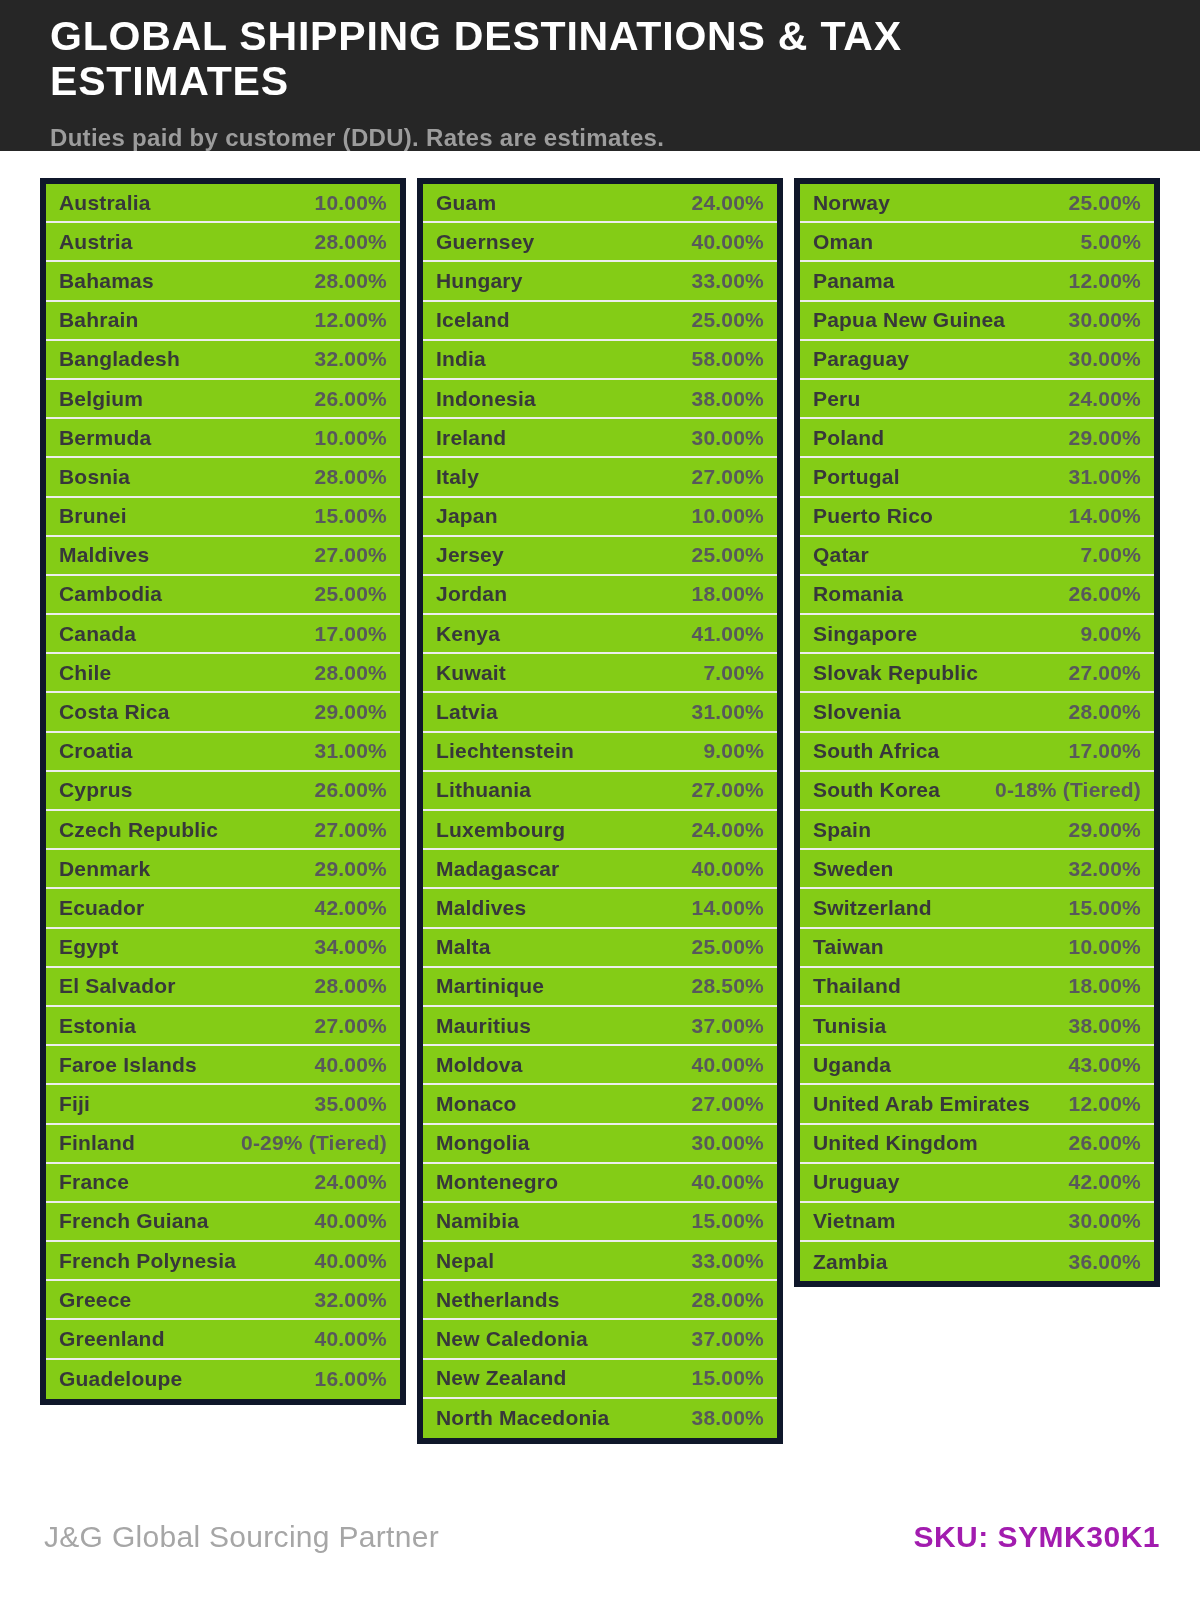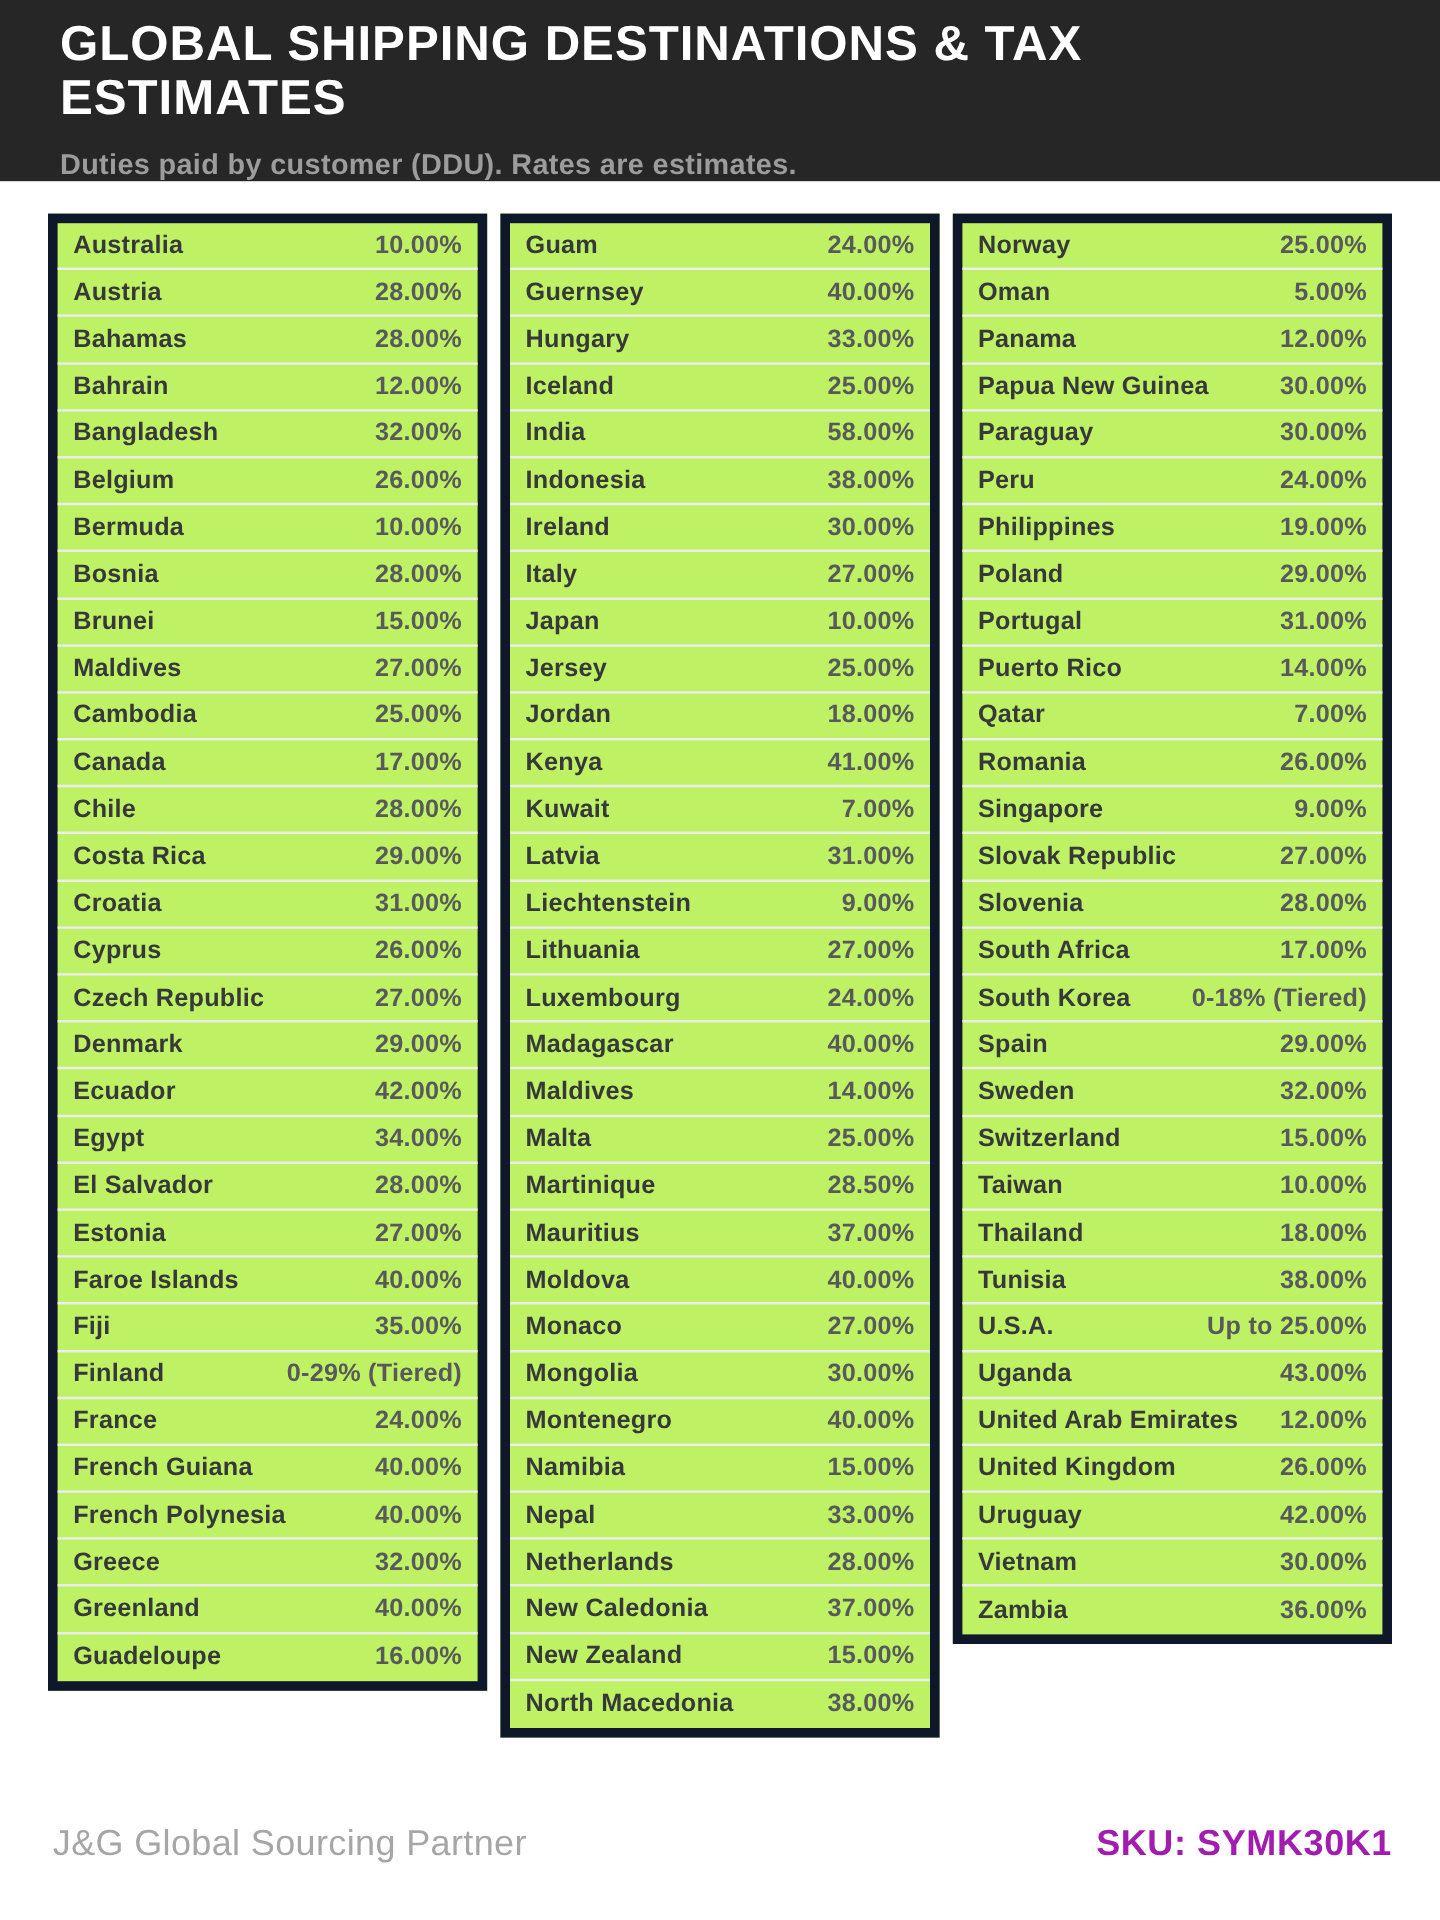--- a/index.html
+++ b/index.html
@@ -34,22 +34,22 @@
     margin-top: 20px;
   }
   .table-wrap {
     margin: 27px 40px 0 40px;
     display: grid;
     grid-template-columns: repeat(3, 1fr);
     gap: 11px;
     align-items: start;
   }
   .col {
-    border: 8px solid #0f172a;
-    background: #bef264;
+    border: 6px solid #0f172a;
+    background: #84cc16;
   }
   .row {
     height: 39.2px;
     display: flex;
     justify-content: space-between;
     align-items: center;
     padding: 0 13px;
     border-bottom: 2px solid #ededed;
     white-space: nowrap;
     overflow: hidden;
@@ -373,24 +373,20 @@
       </div>
       <div class="row">
         <span class="country">Paraguay</span>
         <span class="rate">30.00%</span>
       </div>
       <div class="row">
         <span class="country">Peru</span>
         <span class="rate">24.00%</span>
       </div>
       <div class="row">
-        <span class="country">Philippines</span>
-        <span class="rate">19.00%</span>
-      </div>
-      <div class="row">
         <span class="country">Poland</span>
         <span class="rate">29.00%</span>
       </div>
       <div class="row">
         <span class="country">Portugal</span>
         <span class="rate">31.00%</span>
       </div>
       <div class="row">
         <span class="country">Puerto Rico</span>
         <span class="rate">14.00%</span>
@@ -439,24 +435,20 @@
         <span class="country">Taiwan</span>
         <span class="rate">10.00%</span>
       </div>
       <div class="row">
         <span class="country">Thailand</span>
         <span class="rate">18.00%</span>
       </div>
       <div class="row">
         <span class="country">Tunisia</span>
         <span class="rate">38.00%</span>
-      </div>
-      <div class="row">
-        <span class="country">U.S.A.</span>
-        <span class="rate">Up to 25.00%</span>
       </div>
       <div class="row">
         <span class="country">Uganda</span>
         <span class="rate">43.00%</span>
       </div>
       <div class="row">
         <span class="country">United Arab Emirates</span>
         <span class="rate">12.00%</span>
       </div>
       <div class="row">

